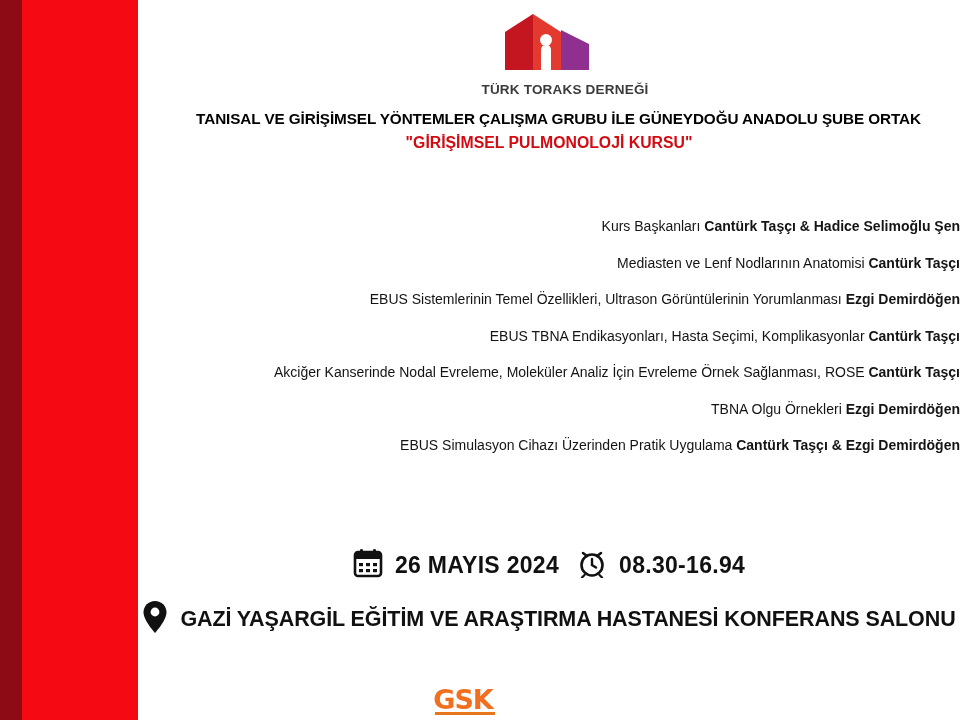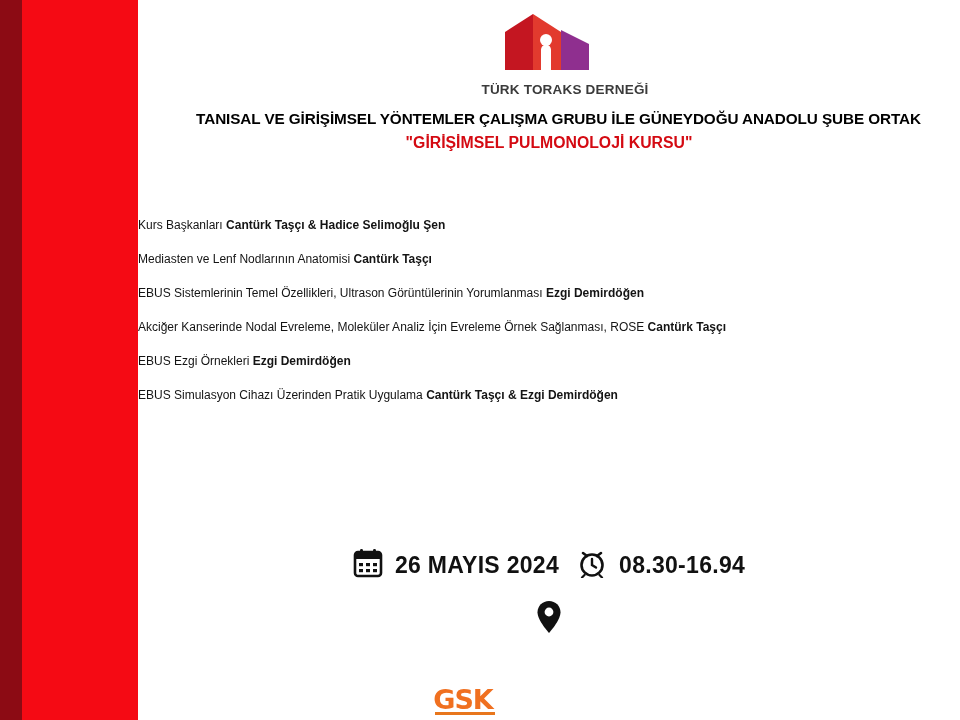--- a/index.html
+++ b/index.html
@@ -90,22 +90,22 @@
     color: #d40a12;
   }
   
   .program {
     position: absolute;
     left: 0;
     top: 218px;
     width: 822px;
   }
   .prog-line {
-    text-align: left;
-    font-size: 12px;
+    text-align: right;
+    font-size: 14px;
     color: #141414;
     margin-bottom: 19px;
     line-height: 1.25;
   }
   .prog-line .topic {
     font-weight: normal;
   }
   .prog-line .speaker {
     font-weight: bold;
   }
@@ -216,24 +216,27 @@
       <div class="prog-line">
         <span class="topic">Kurs Başkanları </span><span class="speaker">Cantürk Taşçı &amp; Hadice Selimoğlu Şen</span>
       </div>
       <div class="prog-line">
         <span class="topic">Mediasten ve Lenf Nodlarının Anatomisi </span><span class="speaker">Cantürk Taşçı</span>
       </div>
       <div class="prog-line">
         <span class="topic">EBUS Sistemlerinin Temel Özellikleri, Ultrason Görüntülerinin Yorumlanması </span><span class="speaker">Ezgi Demirdöğen</span>
       </div>
       <div class="prog-line">
+        <span class="topic">EBUS TBNA Endikasyonları, Hasta Seçimi, Komplikasyonlar </span><span class="speaker">Cantürk Taşçı</span>
+      </div>
+      <div class="prog-line">
         <span class="topic">Akciğer Kanserinde Nodal Evreleme, Moleküler Analiz İçin Evreleme Örnek Sağlanması, ROSE </span><span class="speaker">Cantürk Taşçı</span>
       </div>
       <div class="prog-line">
-        <span class="topic">EBUS Ezgi Örnekleri </span><span class="speaker">Ezgi Demirdöğen</span>
+        <span class="topic">TBNA Olgu Örnekleri </span><span class="speaker">Ezgi Demirdöğen</span>
       </div>
       <div class="prog-line">
         <span class="topic">EBUS Simulasyon Cihazı Üzerinden Pratik Uygulama </span><span class="speaker">Cantürk Taşçı &amp; Ezgi Demirdöğen</span>
       </div>
     </div>
 
     <div class="datetime-row">
       <div class="dt-item">
         <span class="icon-cal">
           <svg width="30" height="30" viewBox="0 0 30 30" xmlns="http://www.w3.org/2000/svg">
@@ -266,20 +269,21 @@
       </div>
     </div>
 
     <div class="venue-row">
       <span>
         <svg width="26" height="34" viewBox="0 0 26 34" xmlns="http://www.w3.org/2000/svg">
           <path d="M13 1 C6.4 1 1.5 6 1.5 12.3 C1.5 20.5 13 33 13 33 C13 33 24.5 20.5 24.5 12.3 C24.5 6 19.6 1 13 1 Z" fill="#111111"></path>
           <circle cx="13" cy="12" r="4.4" fill="#ffffff"></circle>
         </svg>
       </span>
+      <span class="venue-text">GAZİ YAŞARGİL EĞİTİM VE ARAŞTIRMA HASTANESİ KONFERANS SALONU</span>
     </div>
 
     <div class="footer">
       <span class="gsk-logo">
         <span>GSK</span>
         <span class="gsk-underline"></span>
       </span>
     </div>
 
   </div>

